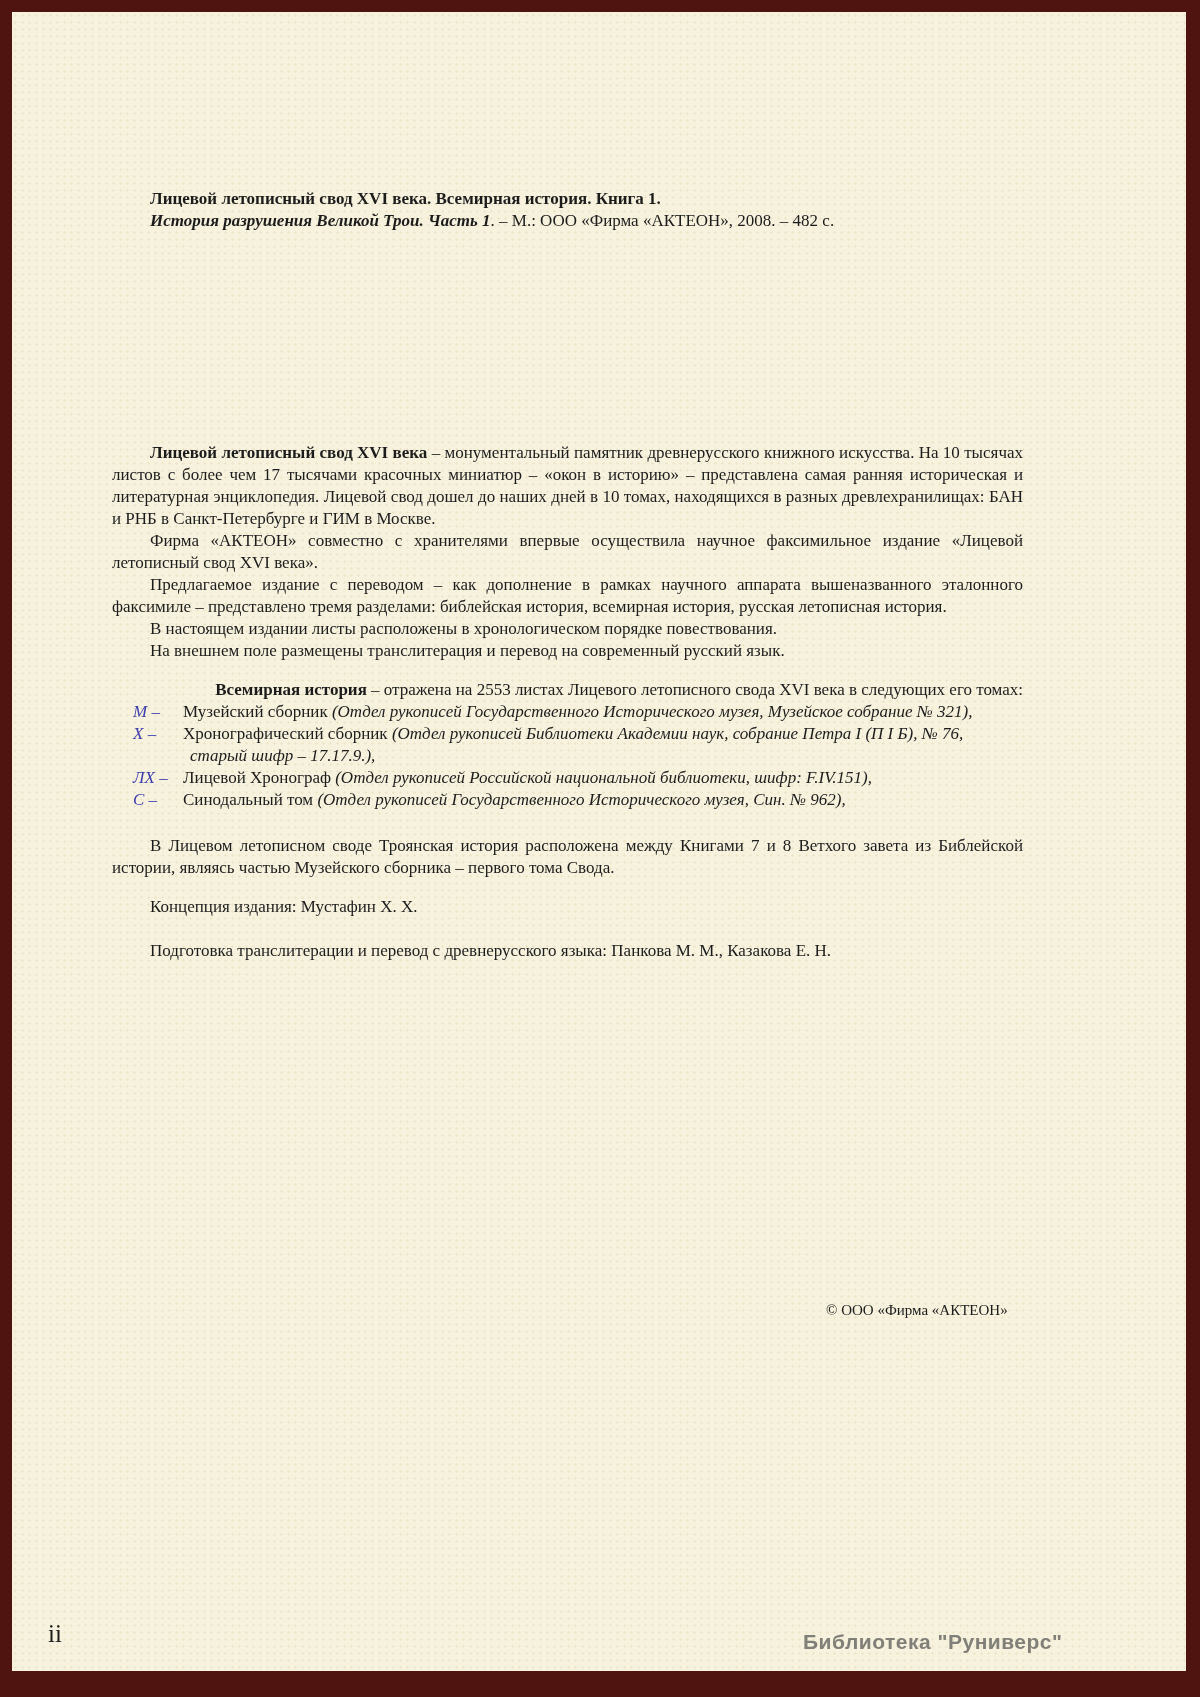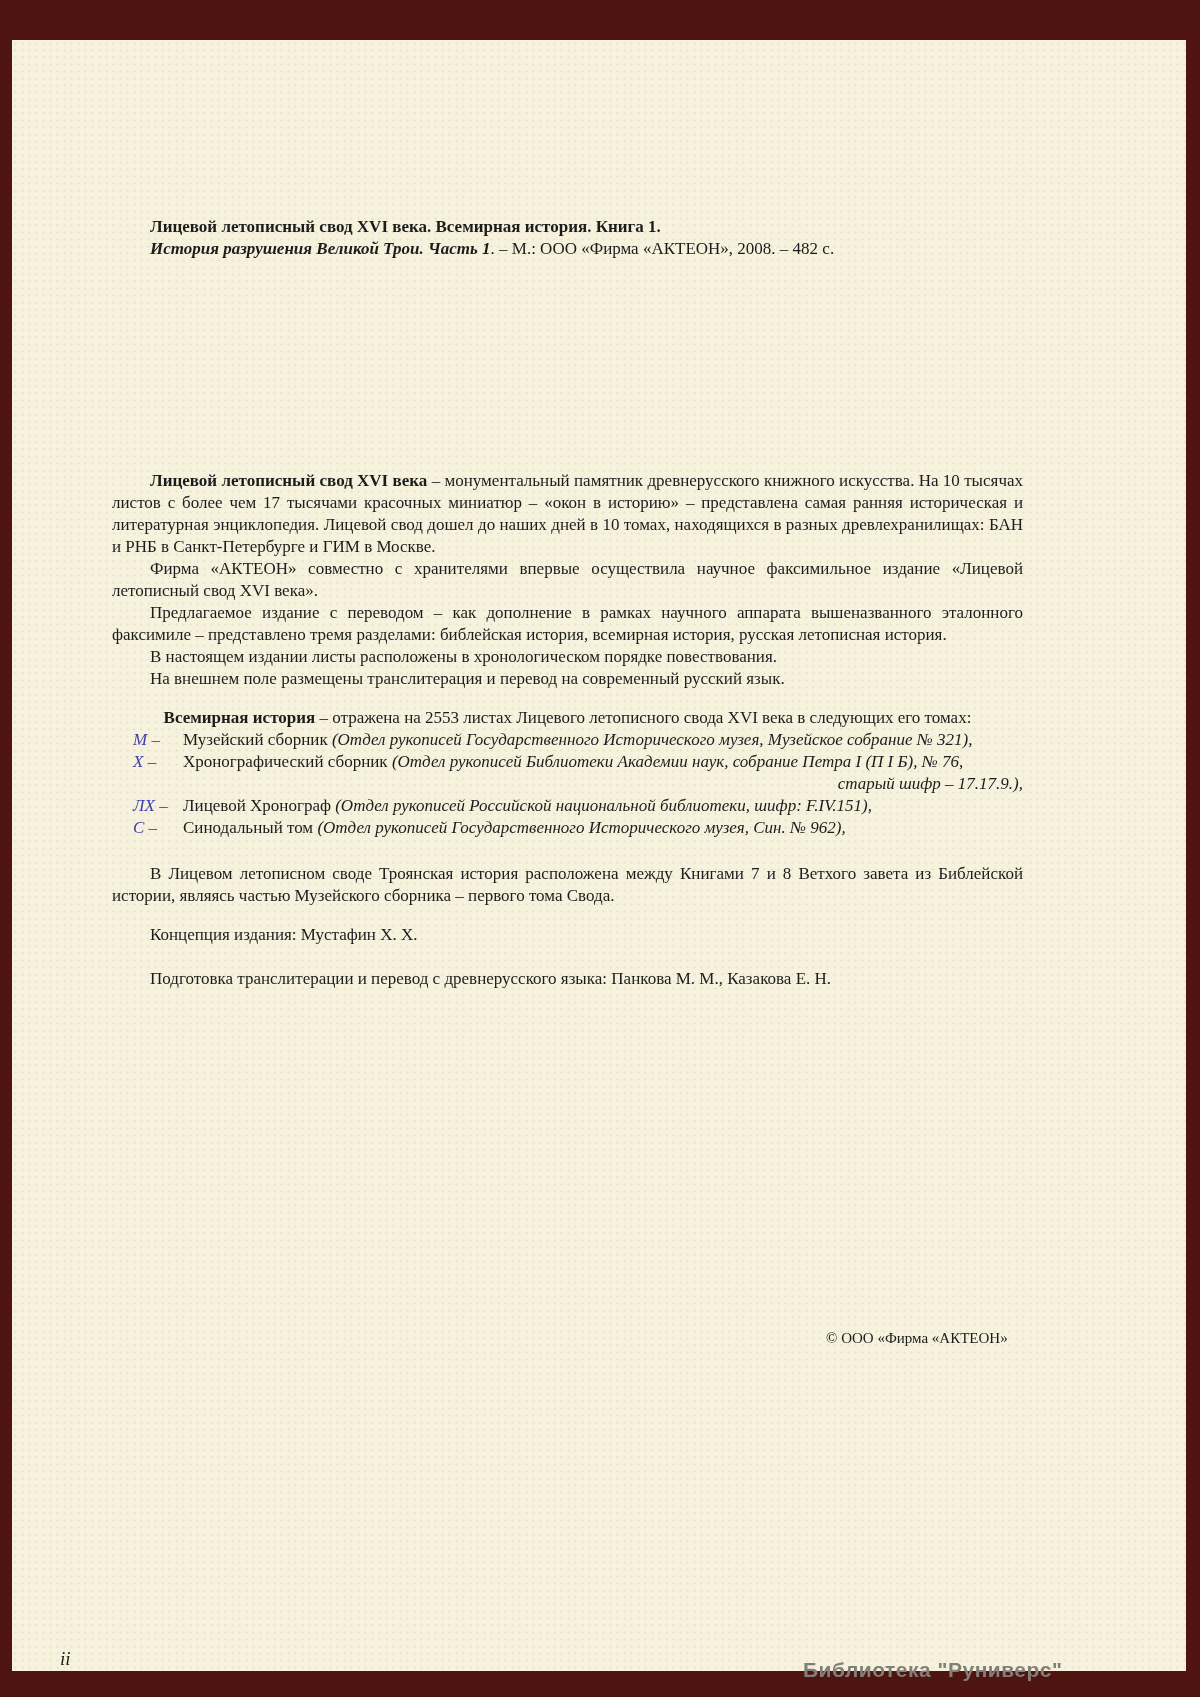--- a/index.html
+++ b/index.html
@@ -9,66 +9,65 @@
     font-family: "Liberation Serif", serif;
   }
   body { background: #4f1310; position: relative; }
 
   .page {
     position: absolute;
     left: 12px; top: 12px; right: 14px; bottom: 26px;
     background-color: #f7f2de;
     background-image: radial-gradient(circle, rgba(203,187,138,0.22) 1px, transparent 1.2px);
     background-size: 7px 7px;
-    margin-top: 28px;
   }
 
   
   .header {
     position: absolute; left: 138px; top: 176px; width: 820px;
     font-size: 17px; line-height: 22px; color: #1c1c1c;
     white-space: nowrap;
   }
   .header .line1 { font-weight: bold; }
   .header .line2 b i { font-weight: bold; }
   .header .line2 .rest { font-weight: normal; font-style: normal; }
 
   
   .content {
     position: absolute; left: 100px; top: 430px; width: 911px;
     font-size: 17px; line-height: 22px; color: #1c1c1c;
   }
   .content p { margin: 0; text-indent: 38px; text-align: justify; }
-  .content p.no-indent { text-indent: 0; text-align: center; }
+  .content p.no-indent { text-indent: 0; text-align: right; }
 
   .vol-intro { margin-top: 17px !important; }
 
   .vol-row { display: flex; align-items: flex-start; }
   .vol-marker {
     flex: none; width: 50px; margin-left: 21px;
     font-style: italic; color: #3d3dae;
   }
   .vol-text { flex: 1; white-space: nowrap; text-align: left; }
   .vol-note { font-style: italic; }
-  .vol-note2 { display: block; padding-left: 7px; font-style: italic; text-align: right; }
+  .vol-note2 { display: block; padding-left: 7px; font-style: italic; }
   .vol-note2:empty { display: none; }
 
   .troy { margin-top: 24px !important; }
   .credit-concept { margin-top: 17px !important; text-align: left !important; }
   .credit-translation { margin-top: 22px !important; text-align: left !important; }
   .credit-production { margin-top: 22px !important; }
 
   .copyright {
     position: absolute; left: 814px; top: 1290px;
     font-size: 15px; color: #1c1c1c;
   }
 
   .folio {
-    position: absolute; left: 48px; top: 1608px;
-    font-size: 19px; font-style: italic; color: #1c1c1c;
+    position: absolute; left: 36px; top: 1608px;
+    font-size: 25px; color: #1c1c1c;
   }
 
   .watermark {
     position: absolute; left: 791px; top: 1618px;
     font-family: "Liberation Sans", sans-serif;
     font-weight: bold; font-size: 21px; letter-spacing: 0.5px;
     color: #807f78;
   }
 </style>
 </head>

